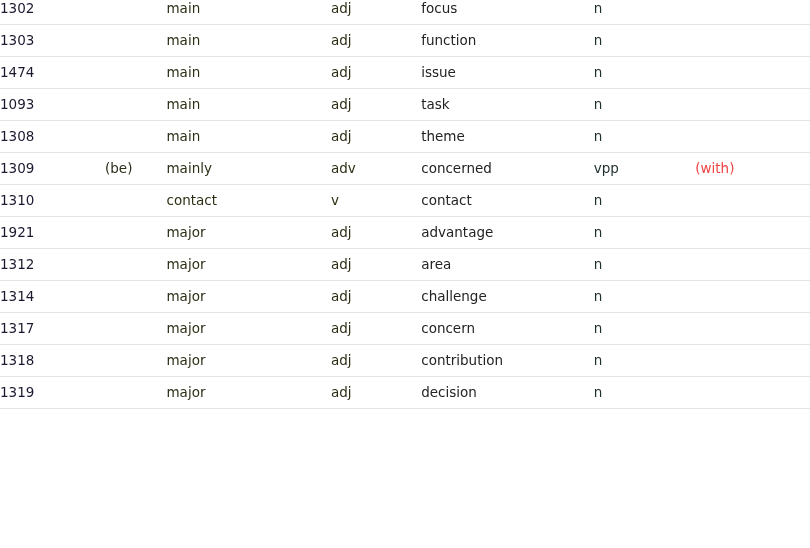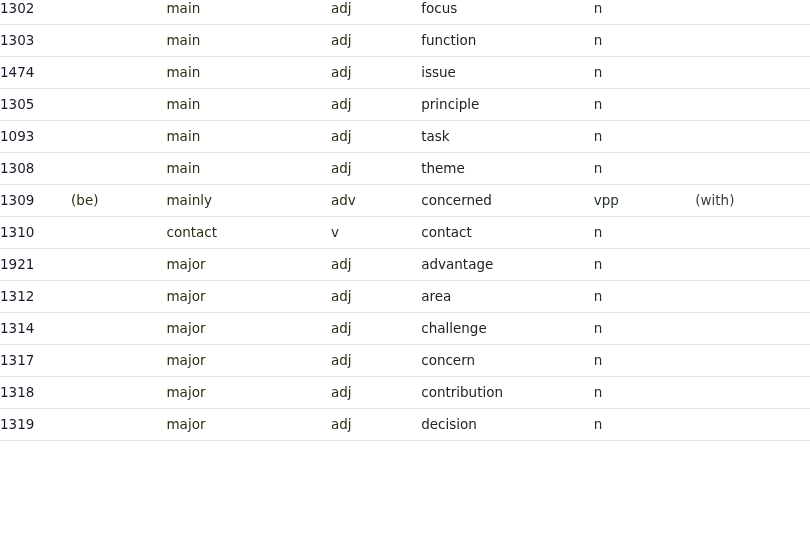--- a/index.html
+++ b/index.html
@@ -31,26 +31,26 @@
     padding: 0;
     vertical-align: middle;
     font-size: 13.5px;
     line-height: 31px;
     white-space: nowrap;
     overflow: hidden;
   }
 
   
   .col-index    { width: 70px;  padding-left: 12px;  color: #1a1a2e; }
-  .col-prefix   { width: 94px;  color: #2d2d18; }
+  .col-prefix   { width: 94px;  color: #2d2d18; text-align: center; }
   .col-node     { width: 162px; color: #2f2f16; }
   .col-nodepos  { width: 89px;  color: #2f2f16; }
   .col-colloc   { width: 170px; color: #232323; }
   .col-collpos  { width: 100px; color: #1f2f2f; }
-  .col-suffix   { width: 113px; color: #404040; margin-left: 35px; }
+  .col-suffix   { width: 113px; color: #ef4444; margin-left: 35px; }
 </style>
 </head>
 <body>
 
 <table id="collocation-table">
   <tbody>
       <tr>
         <td class="col-index">1302</td>
         <td class="col-prefix"></td>
         <td class="col-node">main</td>
@@ -67,29 +67,20 @@
         <td class="col-colloc">function</td>
         <td class="col-collpos">n</td>
         <td class="col-suffix"></td>
       </tr>
       <tr>
         <td class="col-index">1474</td>
         <td class="col-prefix"></td>
         <td class="col-node">main</td>
         <td class="col-nodepos">adj</td>
         <td class="col-colloc">issue</td>
-        <td class="col-collpos">n</td>
-        <td class="col-suffix"></td>
-      </tr>
-      <tr>
-        <td class="col-index">1305</td>
-        <td class="col-prefix"></td>
-        <td class="col-node">main</td>
-        <td class="col-nodepos">adj</td>
-        <td class="col-colloc">principle</td>
         <td class="col-collpos">n</td>
         <td class="col-suffix"></td>
       </tr>
       <tr>
         <td class="col-index">1093</td>
         <td class="col-prefix"></td>
         <td class="col-node">main</td>
         <td class="col-nodepos">adj</td>
         <td class="col-colloc">task</td>
         <td class="col-collpos">n</td>

